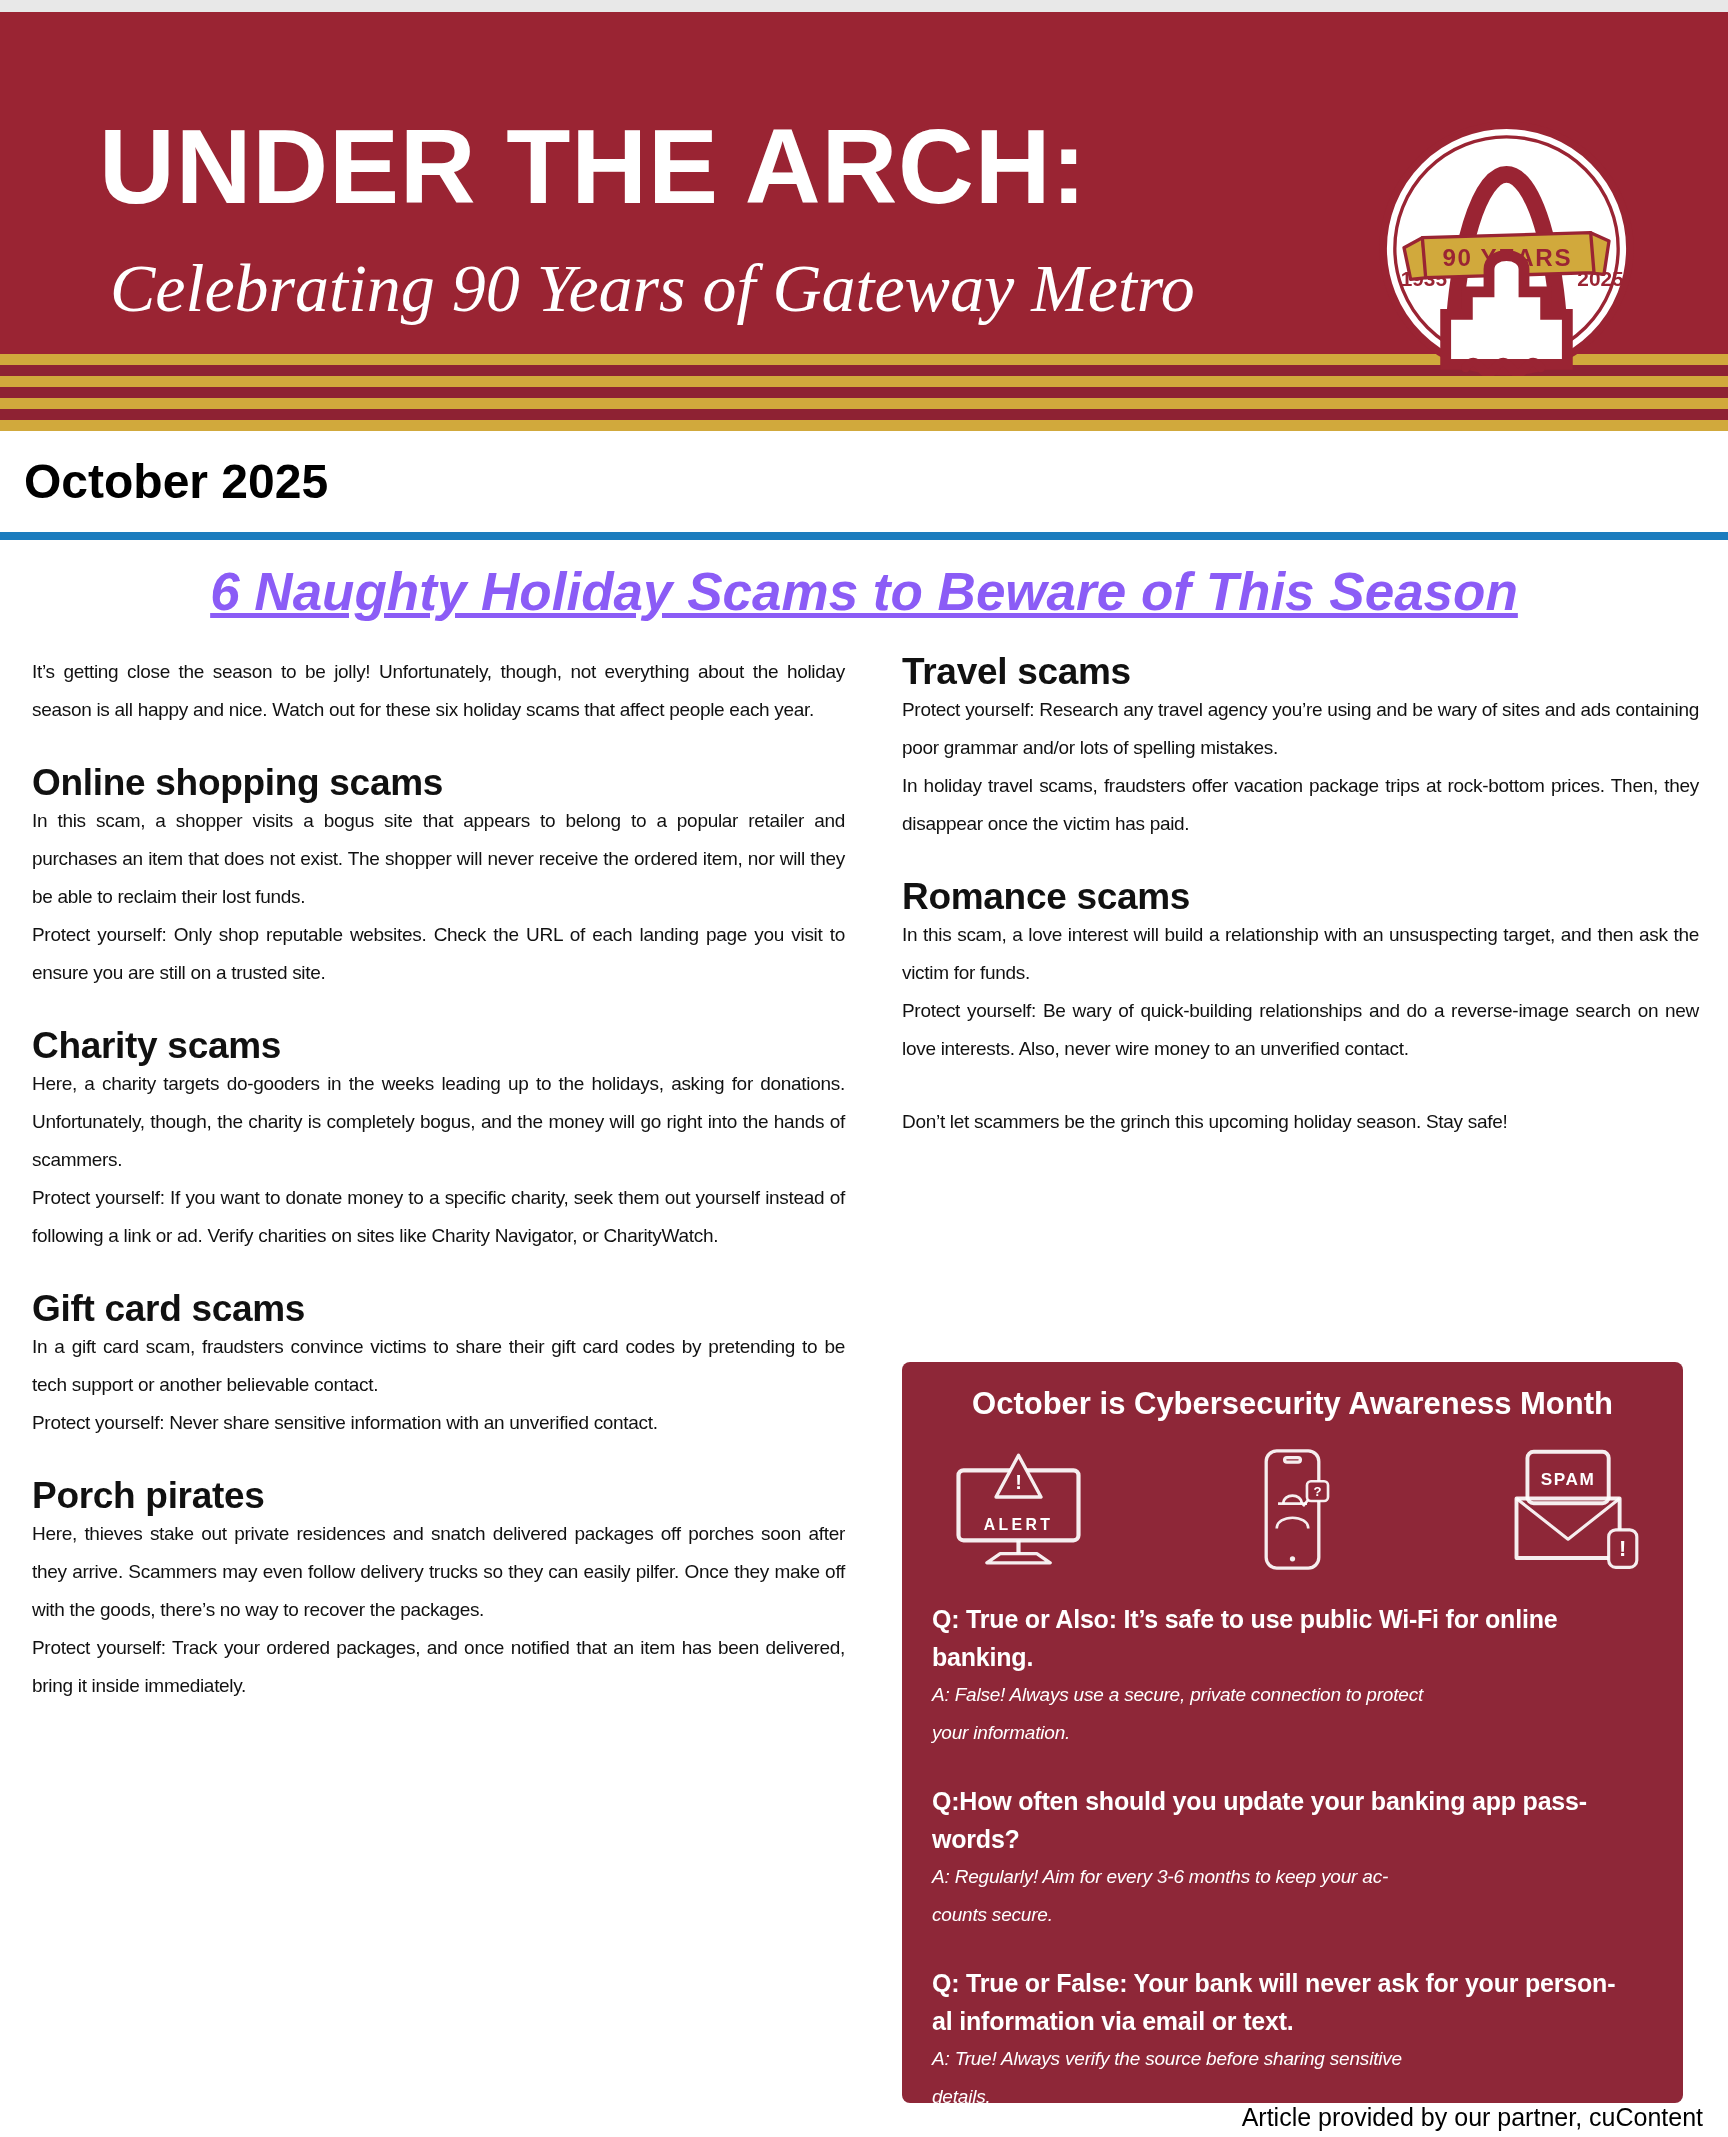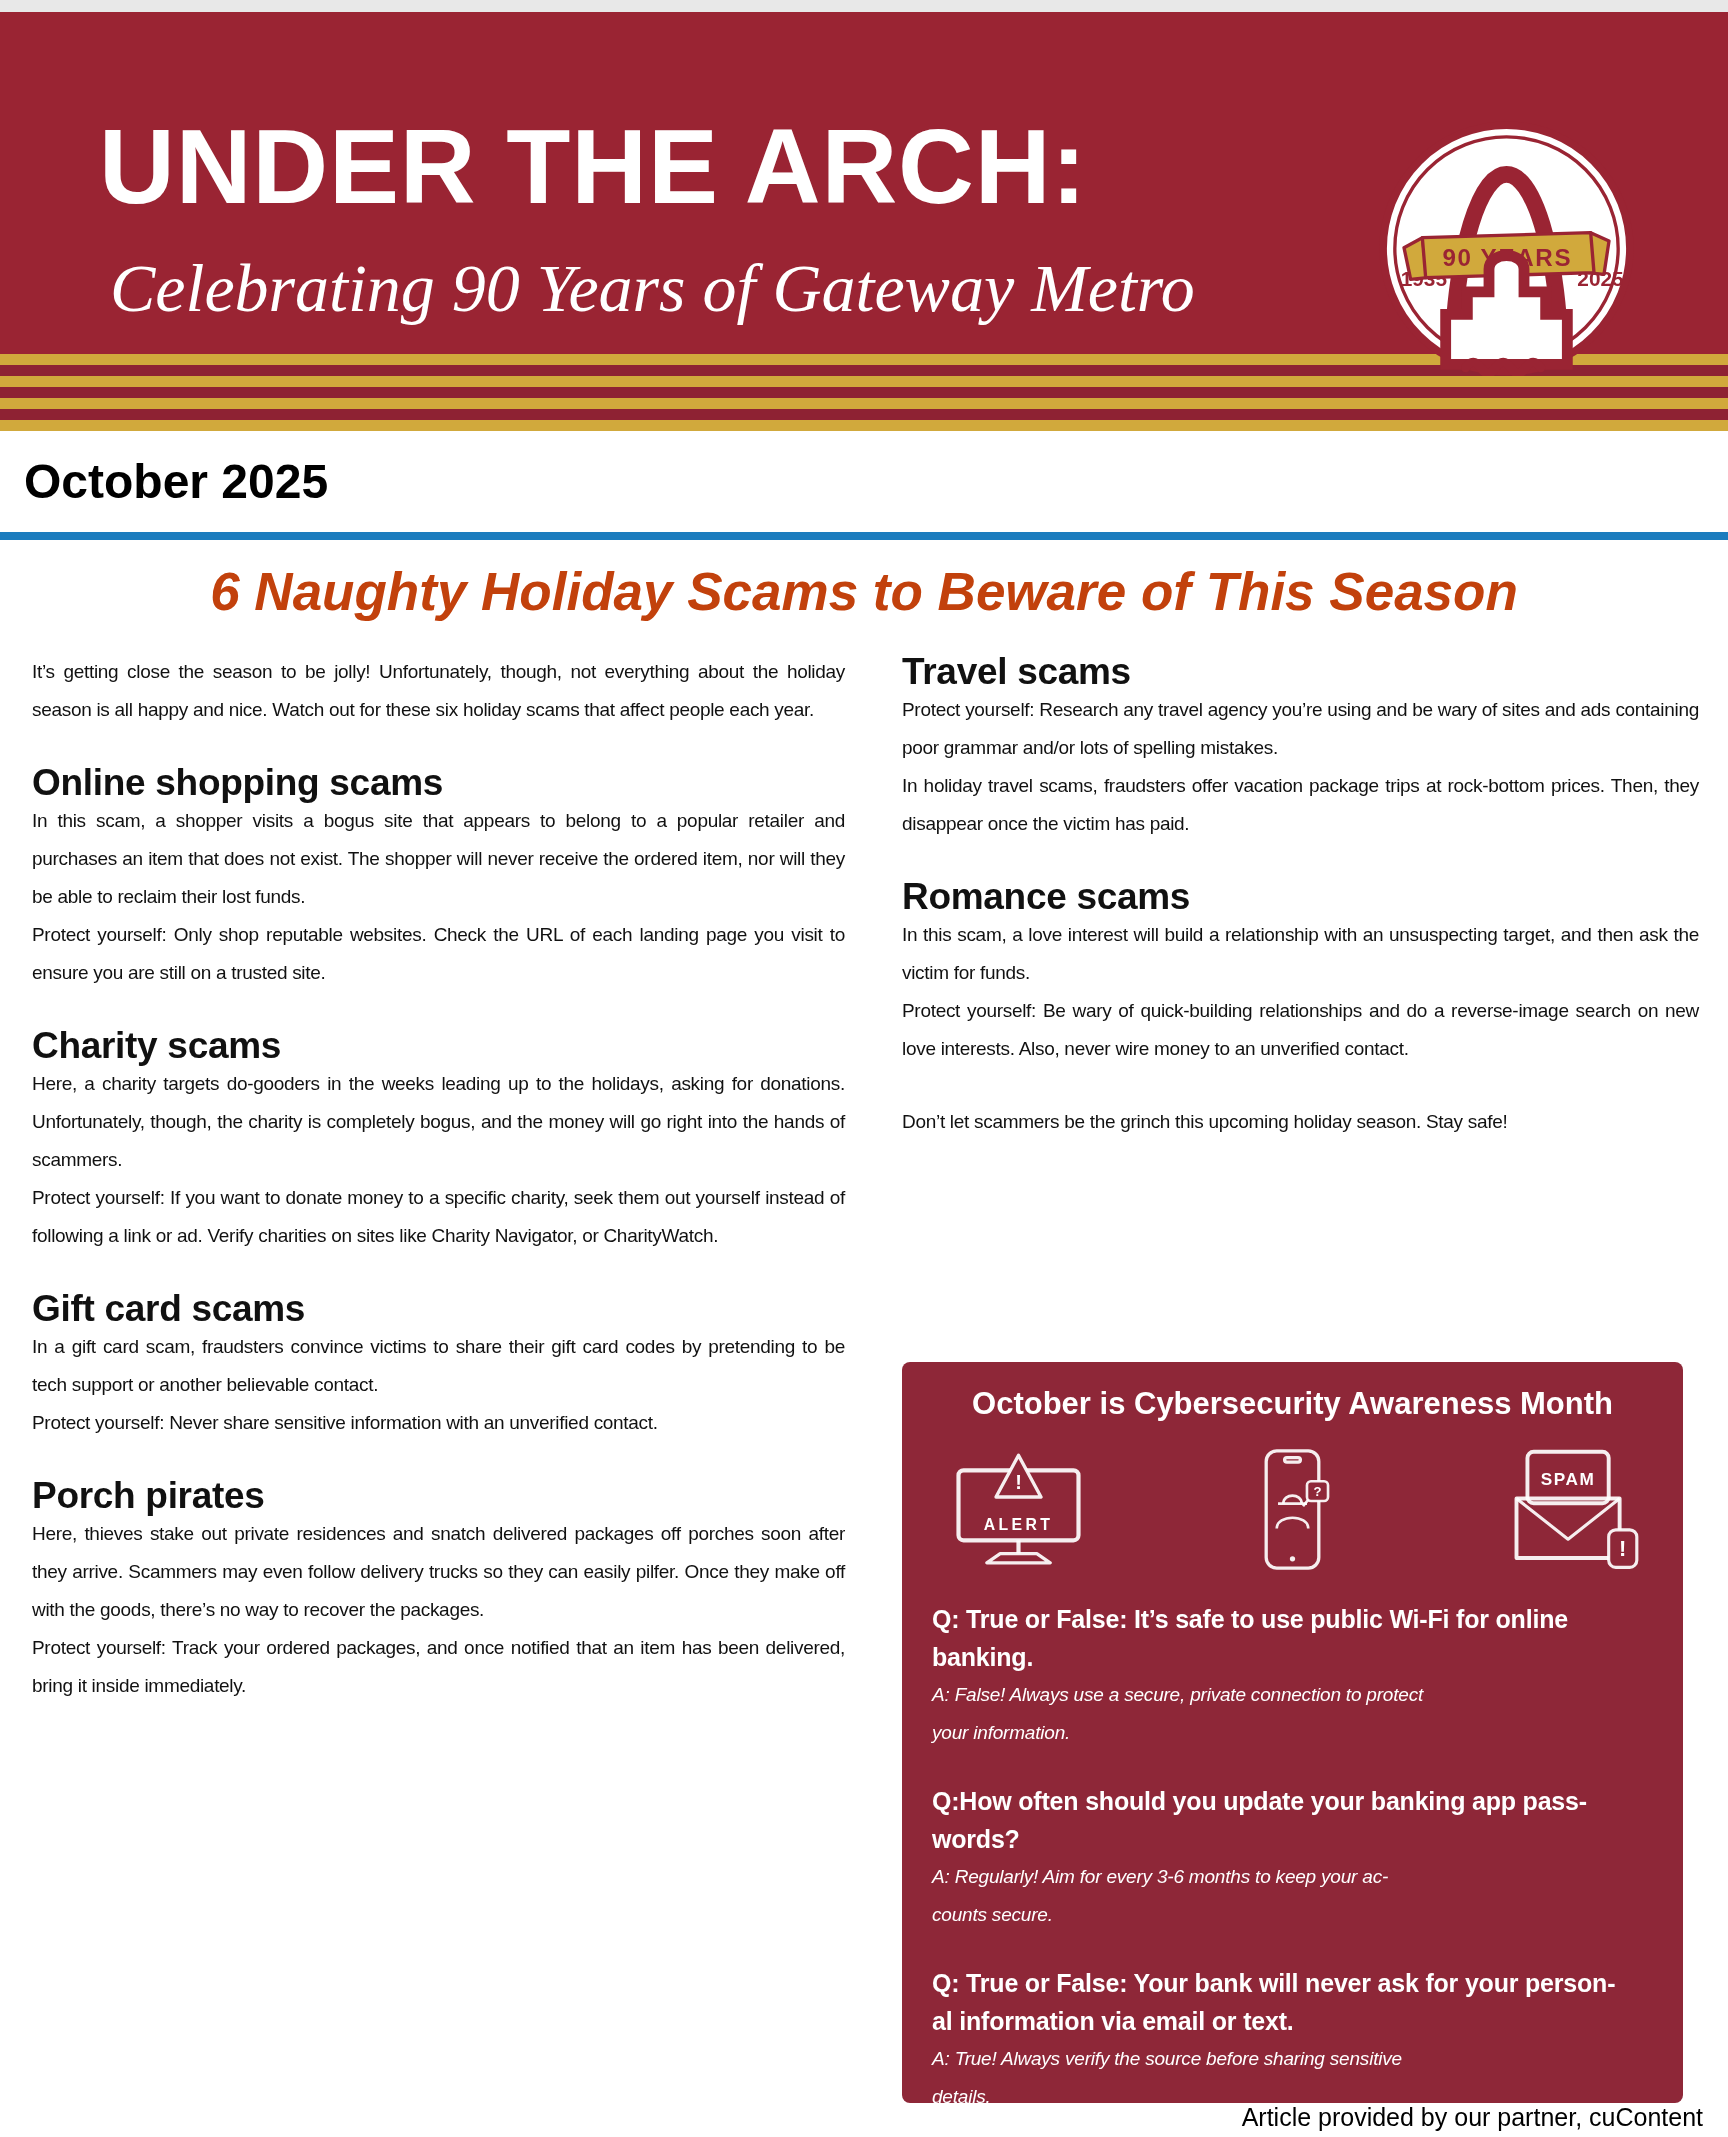--- a/index.html
+++ b/index.html
@@ -22,22 +22,22 @@
   .stripes{width:100%;height:76px;display:block;position:relative;z-index:1;}
   .stripes div{height:11px;width:100%;}
   .s-gold{background:#D1A93C;}
   .s-maroon{background:#8E2233;}
   
   .issue-band{height:102px;display:flex;align-items:center;padding-left:24px;background:#FFFFFF;}
   .issue-date{font-size:48px;font-weight:bold;color:#000;letter-spacing:0;}
   .blue-rule{width:100%;height:8.3px;background:#1B7CBE;}
   
   .headline{
-    margin:22px 33px 0 33px;text-align:center;color:#c2410c;
-    font-size:53px;font-weight:bold;font-style:italic;line-height:1.15;
+    margin:22px 33px 0 33px;text-align:center;color:#8b5cf6;
+    font-size:53px;font-weight:bold;font-style:italic;line-height:1.15;text-decoration:underline;
   }
   
   .columns{display:flex;margin:30px 29px 0 32px;gap:57px;}
   .col{flex:0 0 auto;}
   .col-left{width:813px;}
   .col-right{width:797px;}
   .col p{margin:0;font-size:19px;line-height:38px;text-align:justify;letter-spacing:-0.3px;}
   .col h3{margin:35px 0 0 0;font-size:37px;line-height:38px;font-weight:bold;letter-spacing:-0.3px;}
   .col h3.first{margin-top:0;}
   .col p.intro{margin-top:0;}
@@ -187,21 +187,21 @@
           <path d="M36,66 H168 V142 H36 Z"></path>
           <path d="M36,66 L102,118 L168,66" stroke-width="4"></path>
           <rect x="154" y="106" width="36" height="48" rx="9" fill="#8E2738" stroke-width="4"></rect>
         </g>
         <text x="102" y="48" font-size="22" letter-spacing="2" text-anchor="middle">SPAM</text>
         <text x="172" y="140" font-size="28" text-anchor="middle">!</text>
       </svg>
     </div>
 
     <div class="qa-pair">
-      <div class="qa-q">Q: True or False: It’s safe to use public Wi-Fi for online
+      <div class="qa-q">Q: True or Also: It’s safe to use public Wi-Fi for online
 banking.</div>
       <div class="qa-a">A: False! Always use a secure, private connection to protect
 your information.</div>
     </div>
 
     <div class="qa-pair">
       <div class="qa-q">Q:How often should you update your banking app pass-
 words?</div>
       <div class="qa-a">A: Regularly! Aim for every 3-6 months to keep your ac-
 counts secure.</div>

